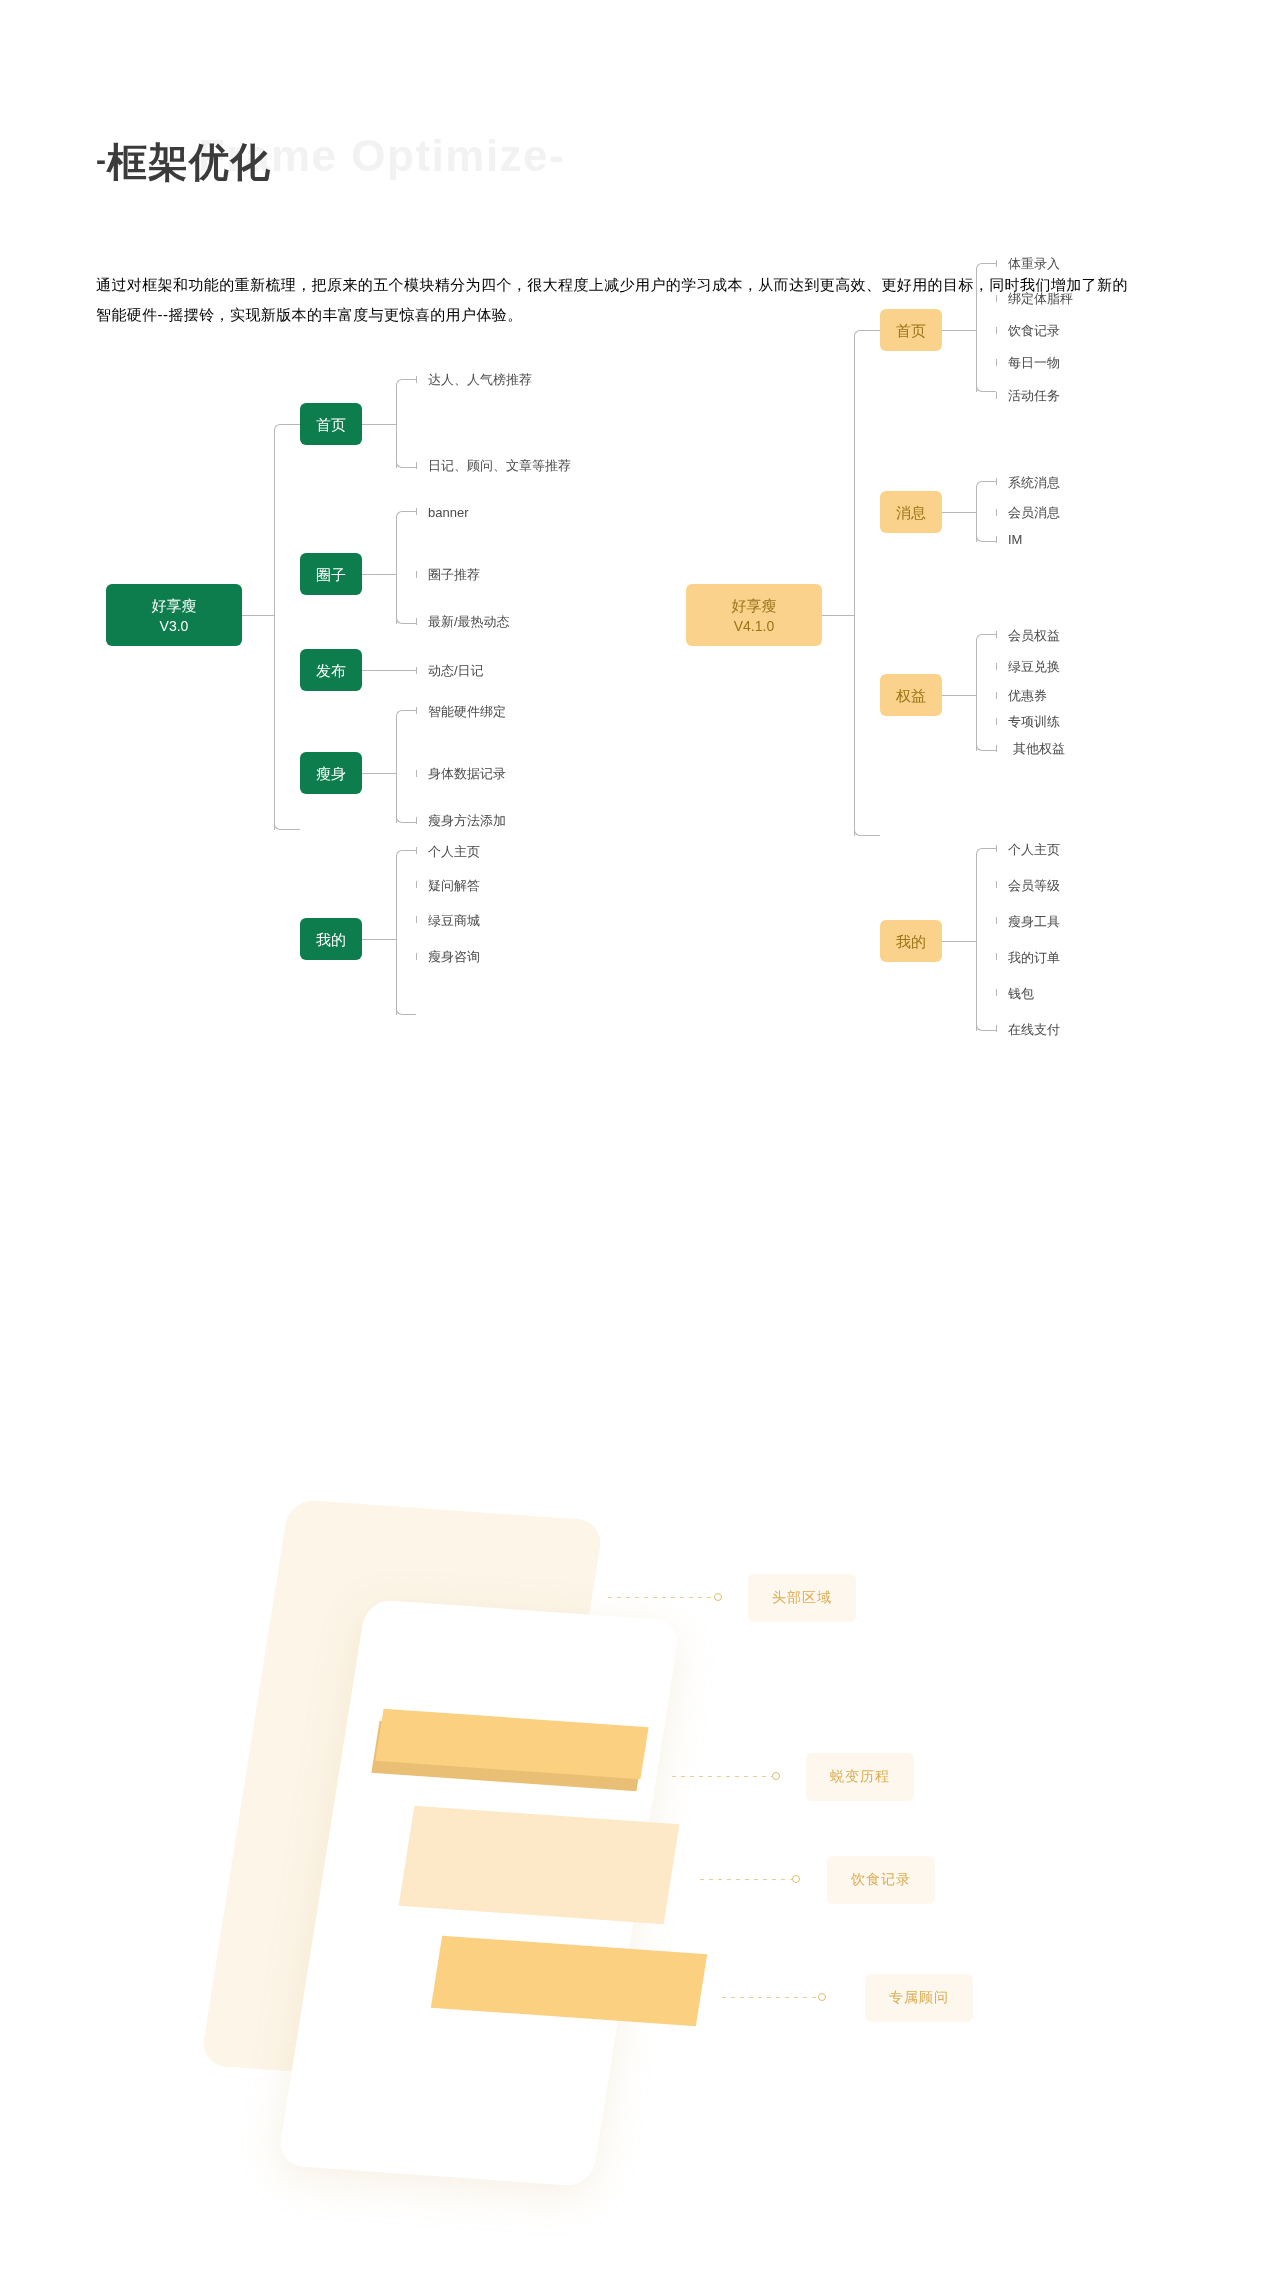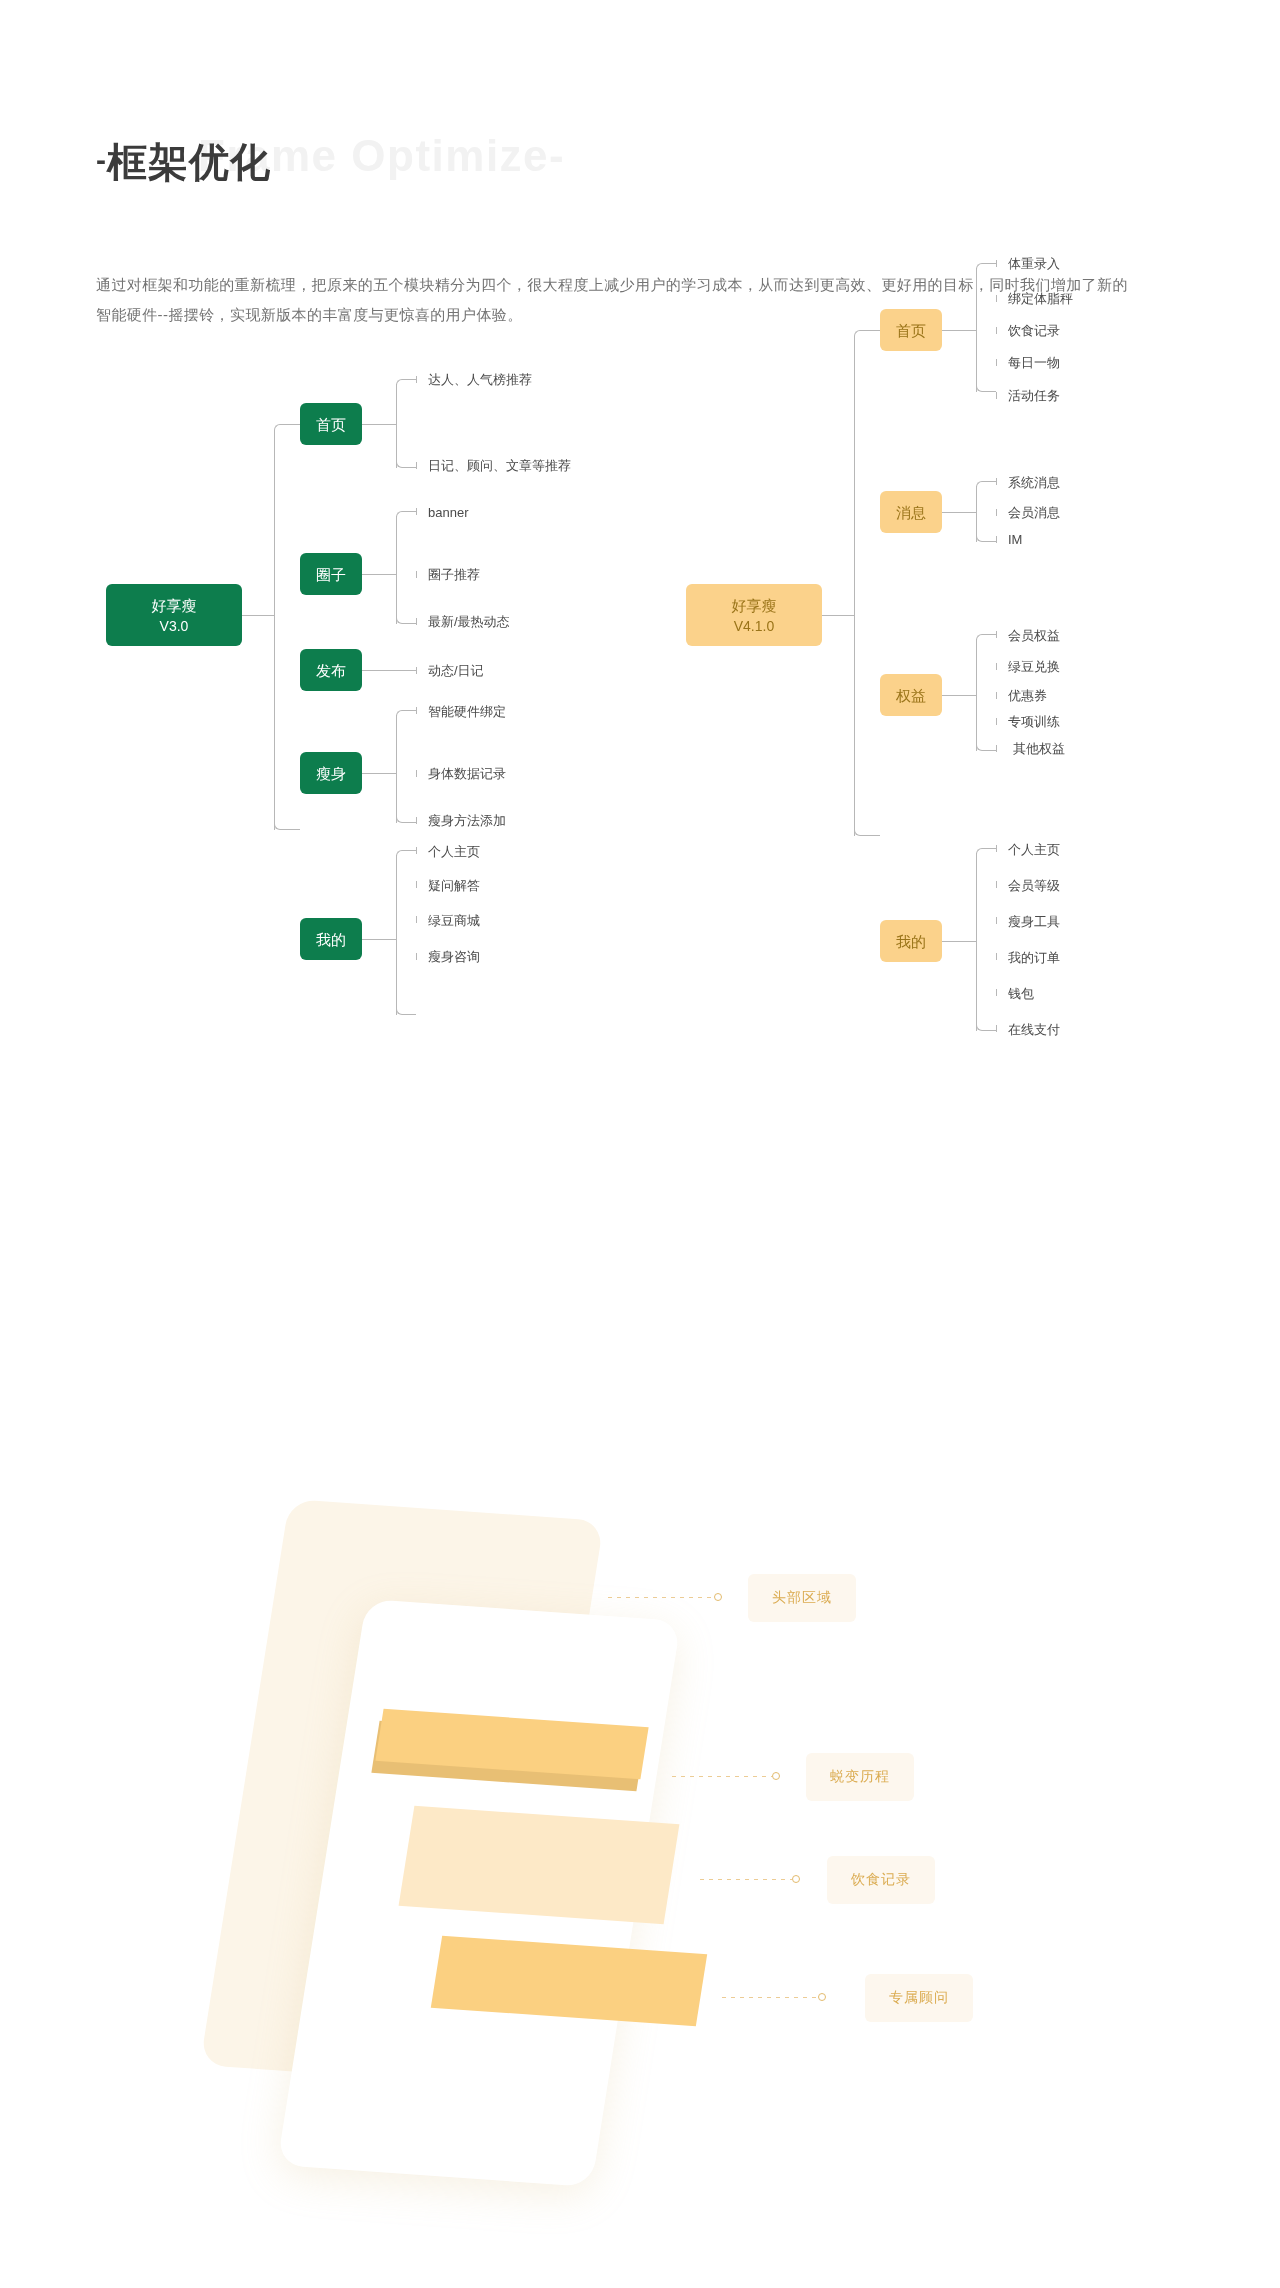--- a/index.html
+++ b/index.html
@@ -22,21 +22,21 @@
     position: absolute; left: 0; top: 0;
     font-size: 40px; font-weight: bold; color: #3b3b3b;
     white-space: nowrap; line-height: 70px; letter-spacing: 1px;
   }
   .title-dash {
     display: inline-block; vertical-align: 6px;
     font-size: 30px; color: #3b3b3b; font-weight: bold;
   }
   .desc {
     position: absolute; left: 96px; top: 270px; width: 1032px;
-    font-size: 15px; line-height: 30px; color: #737373; letter-spacing: .4px;
+    font-size: 15px; line-height: 30px; color: #000000; letter-spacing: .4px;
   }
 
   
   .diagram { position: absolute; left: 0; top: 400px; width: 1280px; height: 880px; }
   .tree { position: absolute; top: 0; width: 640px; height: 880px; }
   .tree.left  { left: 0; }
   .tree.right { left: 640px; }
 
   .node {
     position: absolute; border-radius: 6px;

